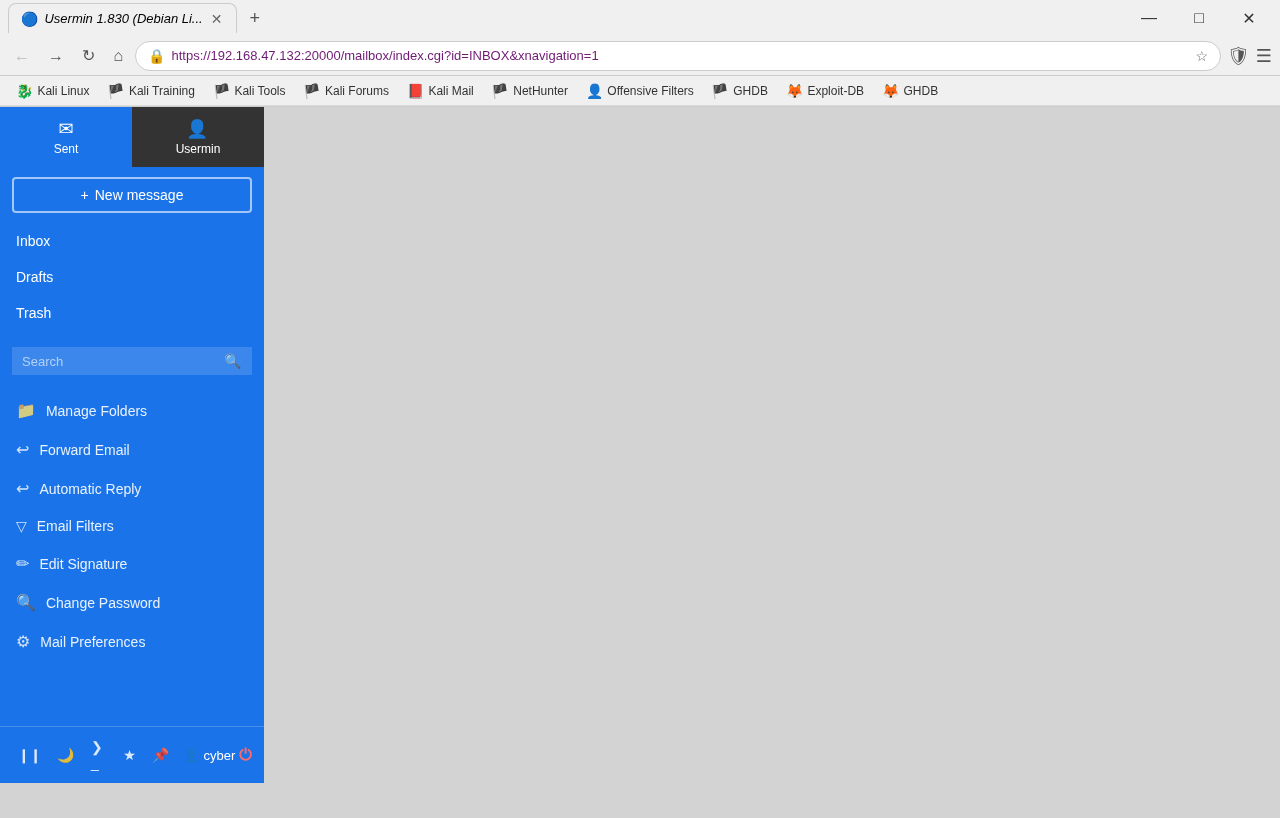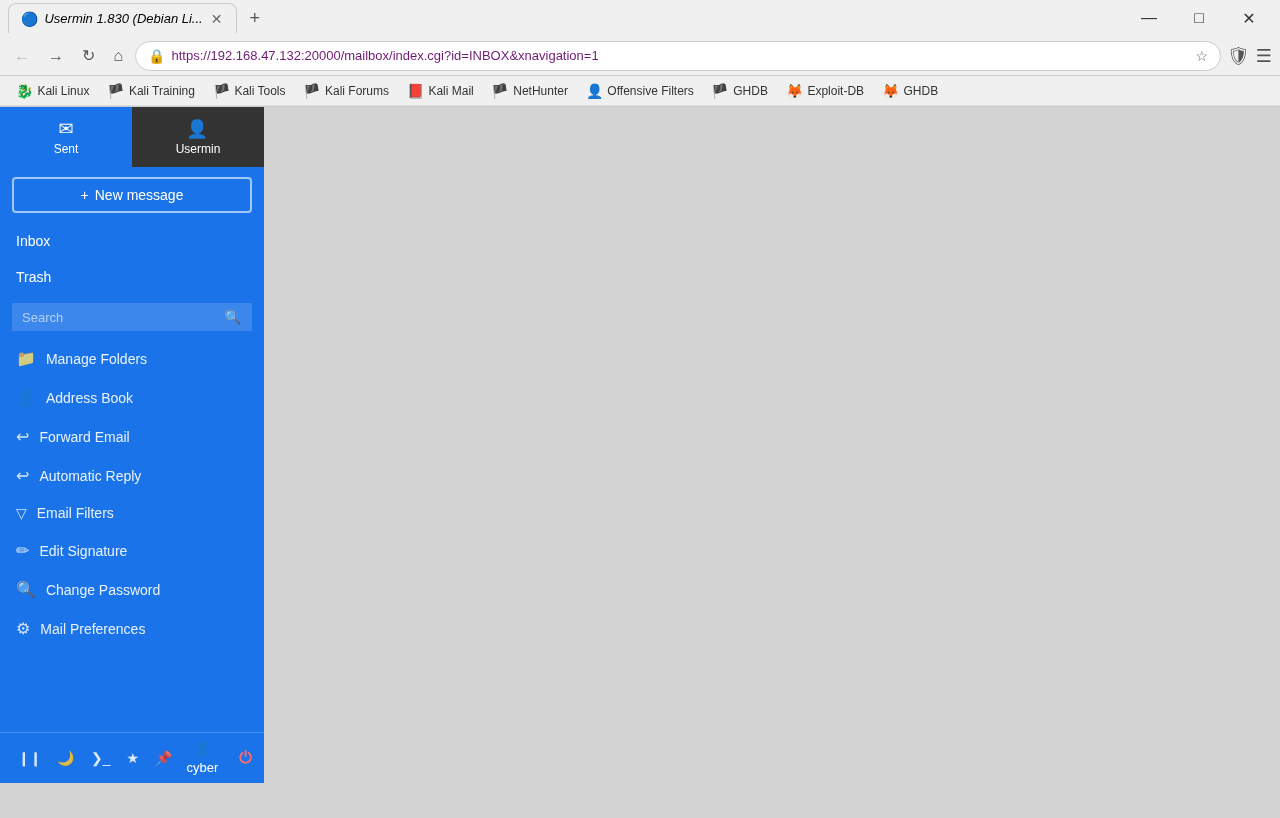--- a/index.html
+++ b/index.html
@@ -176,21 +176,21 @@
       cursor: pointer;
       font-size: 14px;
       color: white;
       display: flex;
       align-items: center;
       gap: 8px;
     }
 
     
     .search-bar {
-      margin: 8px 12px;
+      margin: 16px 12px;
       display: flex;
       align-items: center;
       background: rgba(255,255,255,0.15);
       border-radius: 0;
       padding: 6px 10px;
       gap: 6px;
     }
     .search-bar input {
       background: none;
       border: none;
@@ -230,21 +230,20 @@
       font-size: 14px;
       color: rgba(255,255,255,0.85);
     }
     .bottom-toolbar-user {
       display: flex;
       align-items: center;
       gap: 4px;
       margin-left: 4px;
       color: white;
       font-size: 13px;
-      flex-direction: column;
     }
     .bottom-toolbar-logout {
       margin-left: auto;
       color: #ff6b6b;
       font-size: 18px;
       cursor: pointer;
       font-weight: bold;
     }
 
     
@@ -369,35 +368,34 @@
 
     <div class="new-message-btn">
       <span>+</span>
       <span>New message</span>
     </div>
 
     <div class="nav-item">
       <span>Inbox</span>
     </div>
     <div class="nav-item">
+      <span>Drafts</span>
+    </div>
+    <div class="nav-item">
       <span>Trash</span>
     </div>
 
     <div class="search-bar">
       <input type="text" placeholder="Search" style="">
       <span style="color:rgba(255,255,255,0.7); font-size:14px;">🔍</span>
     </div>
 
     <div class="sidebar-menu-item">
       <span class="menu-icon">📁</span>
       <span>Manage Folders</span>
-    </div>
-    <div class="sidebar-menu-item">
-      <span class="menu-icon">👤</span>
-      <span>Address Book</span>
     </div>
     <div class="sidebar-menu-item">
       <span class="menu-icon" style="font-size:16px;">↩</span>
       <span>Forward Email</span>
     </div>
     <div class="sidebar-menu-item">
       <span class="menu-icon" style="font-size:16px;">↩</span>
       <span>Automatic Reply</span>
     </div>
     <div class="sidebar-menu-item">

